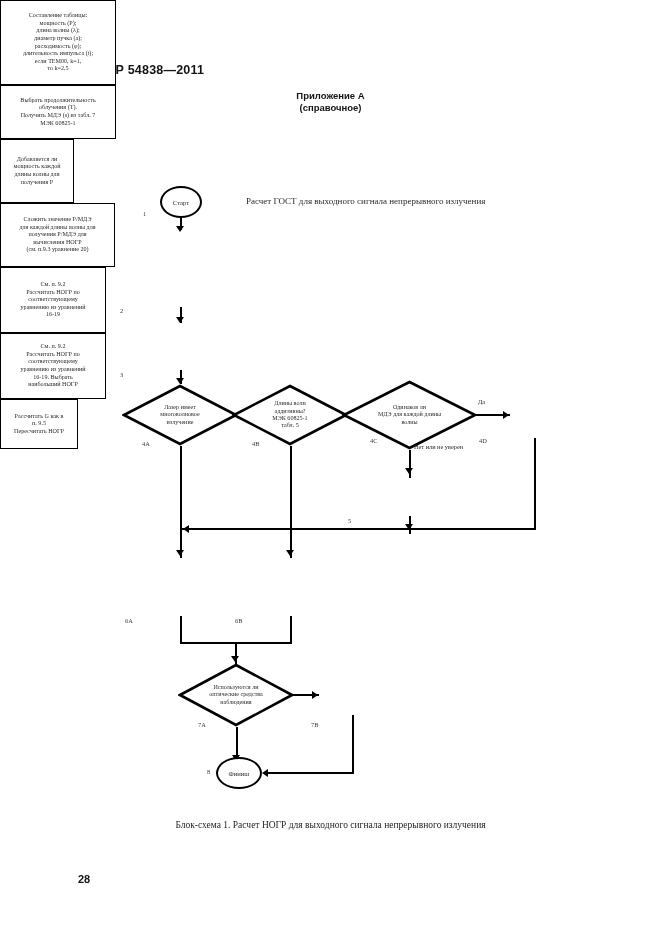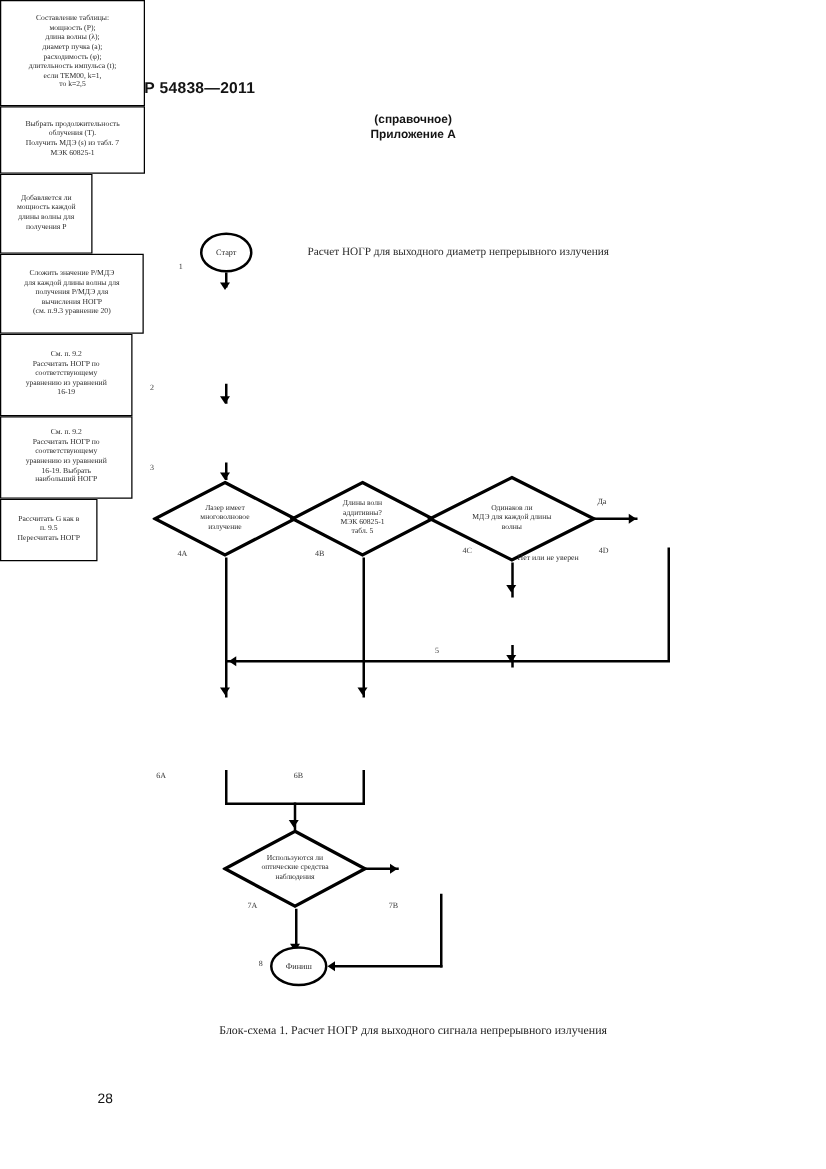--- a/index.html
+++ b/index.html
@@ -30,21 +30,21 @@
   .chart-title{
     position:absolute;left:246px;top:196px;
     font-size:9px;color:#2b2b2b;white-space:nowrap;
   }
   .caption{
     position:absolute;left:0;top:820px;width:100%;text-align:center;
     font-family:Liberation Serif, serif;font-size:9.5px;color:#1f1f1f;
   }
   .folio{
     position:absolute;left:78px;top:873px;
-    font-family:"Liberation Sans",sans-serif;font-size:11px;font-weight:normal;color:#141414;
+    font-family:"Liberation Sans",sans-serif;font-size:11px;font-weight:bold;color:#141414;
   }
 
   
   .fc{position:absolute;left:0;top:0;width:661px;height:935px;}
   .node{position:absolute;box-sizing:border-box;}
 
   .terminal{
     border:2.6px solid #000;border-radius:50%;
     background:#fff;display:flex;align-items:center;justify-content:center;
     font-size:6.6px;color:#2b2b2b;text-align:center;
@@ -81,26 +81,26 @@
   .arrow.left{border-top:4px solid transparent;border-bottom:4px solid transparent;border-right:6px solid #000;}
 </style>
 </head>
 <body>
 
 <div class="page">
 
   <div class="std-no">ГОСТ Р 54838—2011</div>
 
   <div class="annex">
+    <span>Приложение А</span>
     <span>(справочное)</span>
-    <span>Приложение А</span>
   </div>
 
 
-  <div class="chart-title">Расчет НОГР для выходного диаметр непрерывного излучения</div>
+  <div class="chart-title">Расчет ГОСТ для выходного сигнала непрерывного излучения</div>
 
   <div class="fc">
 
     <div class="node terminal" style="left:160px;top:186px;width:42px;height:32px;">
       <span>Старт</span>
     </div>
     <div class="steplbl" style="left:143px;top:210px;">1</div>
 
     <div class="ln v" style="left:180px;top:218px;height:12px;"></div>
     <div class="arrow down" style="left:176px;top:226px;"></div>

